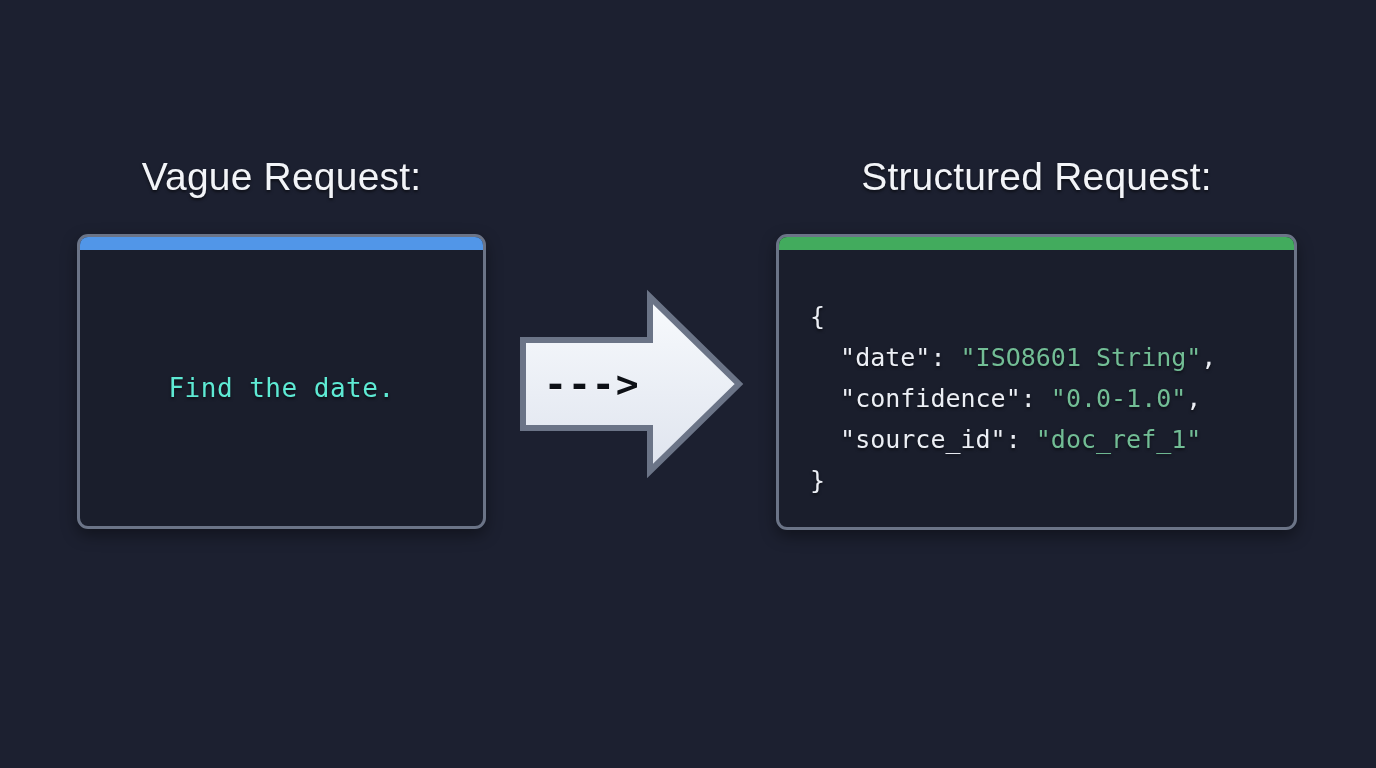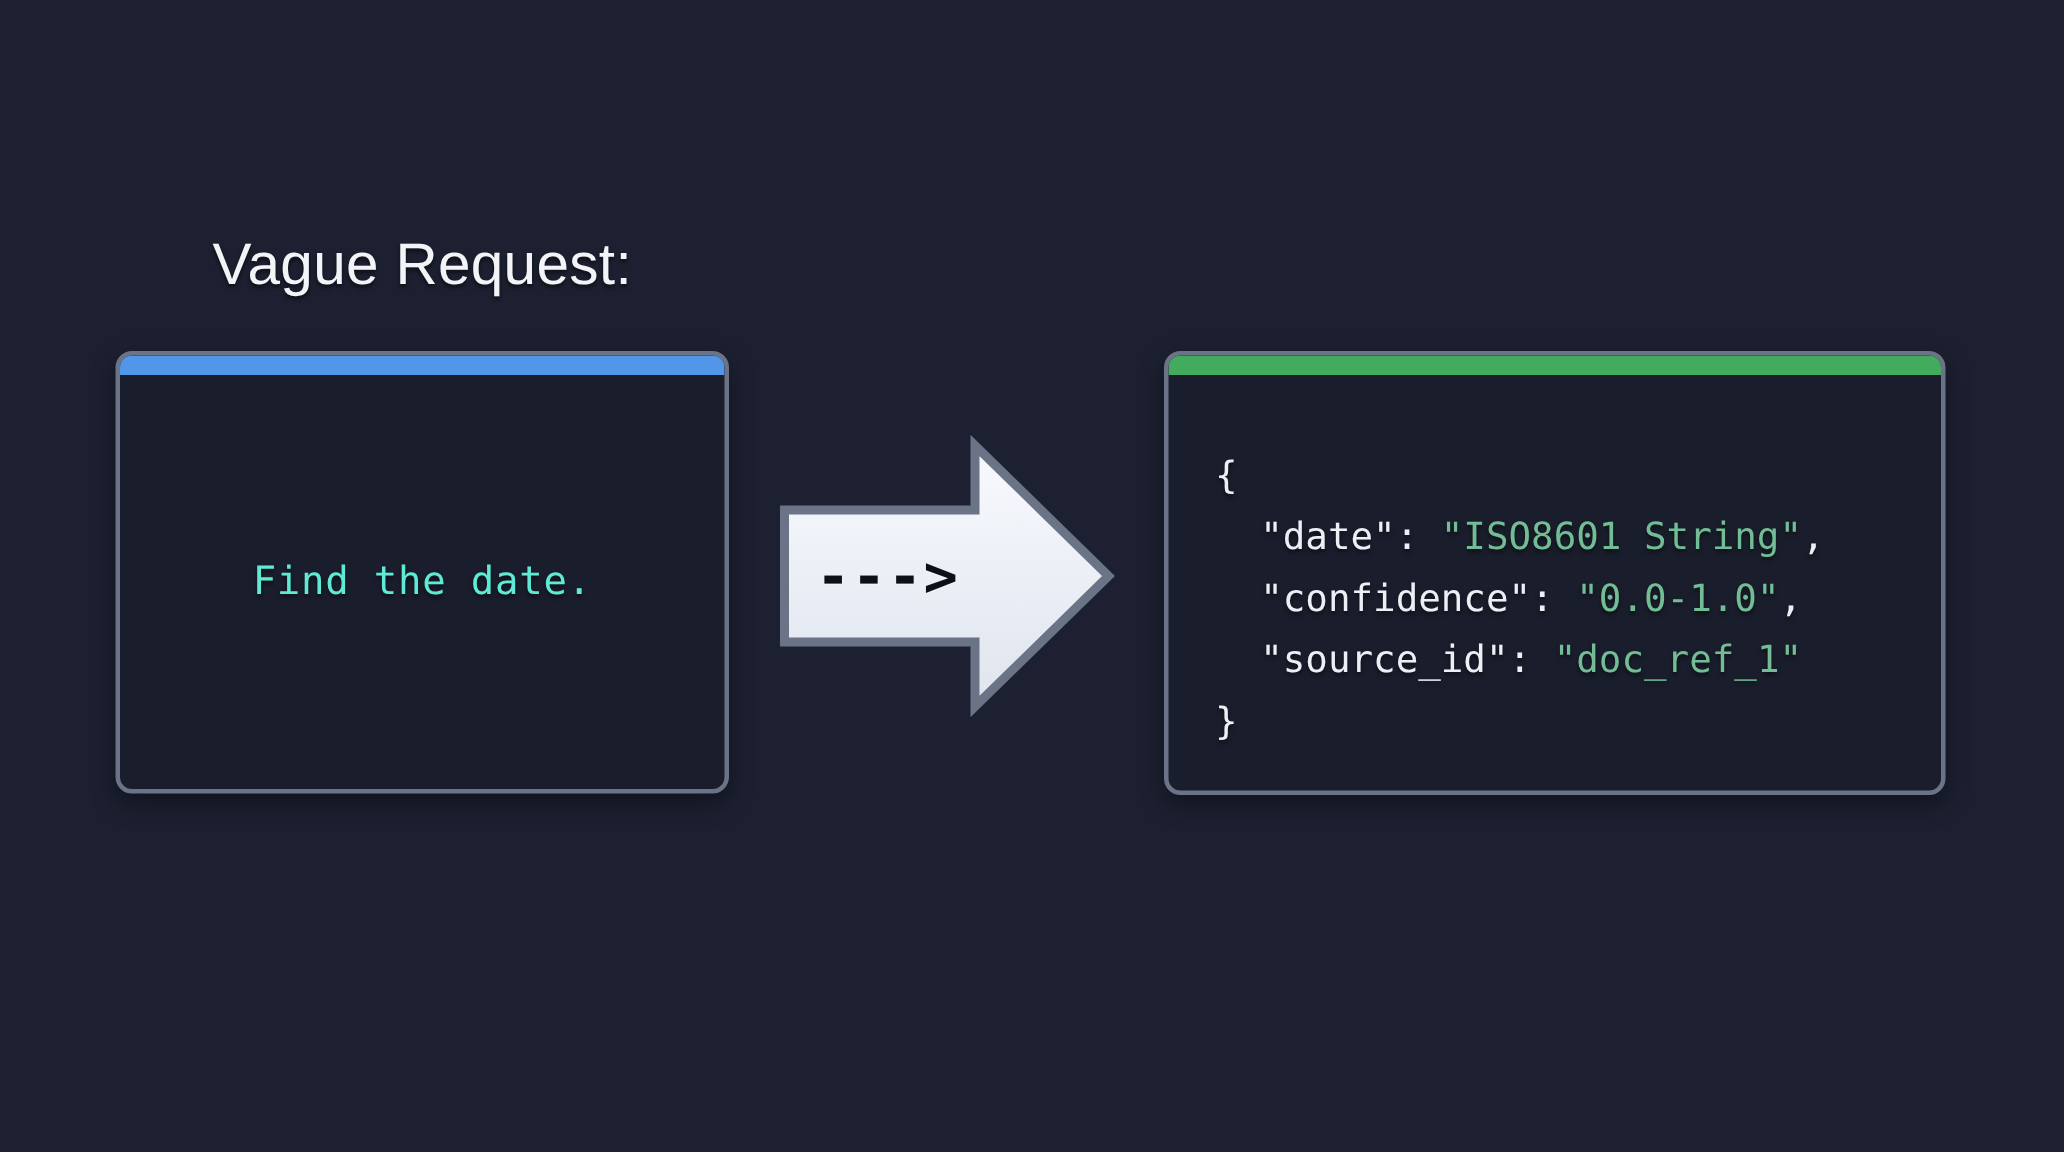--- a/index.html
+++ b/index.html
@@ -152,20 +152,21 @@
           <stop offset="0%" stop-color="#f8fafd"></stop>
           <stop offset="55%" stop-color="#eaeef5"></stop>
           <stop offset="100%" stop-color="#dfe4ee"></stop>
         </linearGradient>
       </defs>
       <polygon points="8,52 135,52 135,9 224,96 135,183 135,140 8,140" fill="url(#arrowGrad)" stroke="#6b7487" stroke-width="6" stroke-linejoin="miter"></polygon>
     </svg>
     <div id="arrow-dashes" style="color: rgb(13, 16, 22);">---&gt;</div>
   </div>
 
+  <div class="panel-title" id="title-right">Structured Request:</div>
 
   <div class="card" id="card-right" style="border-color: rgb(107, 116, 135);">
     <div class="accent-bar" id="accent-right" style="background: rgb(66, 171, 93);"></div>
     <div class="card-body">
       <div id="json-code"><div><span class="jpunct">{</span></div><div><span>  </span><span class="jkey" style="color: rgb(236, 239, 245);">"date"</span><span class="jpunct">: </span><span class="jstr" style="color: rgb(114, 189, 149);">"ISO8601 String"</span><span class="jpunct">,</span></div><div><span>  </span><span class="jkey" style="color: rgb(236, 239, 245);">"confidence"</span><span class="jpunct">: </span><span class="jstr" style="color: rgb(114, 189, 149);">"0.0-1.0"</span><span class="jpunct">,</span></div><div><span>  </span><span class="jkey" style="color: rgb(236, 239, 245);">"source_id"</span><span class="jpunct">: </span><span class="jstr" style="color: rgb(114, 189, 149);">"doc_ref_1"</span></div><div><span class="jpunct">}</span></div></div>
     </div>
   </div>
 
 </div>
 

